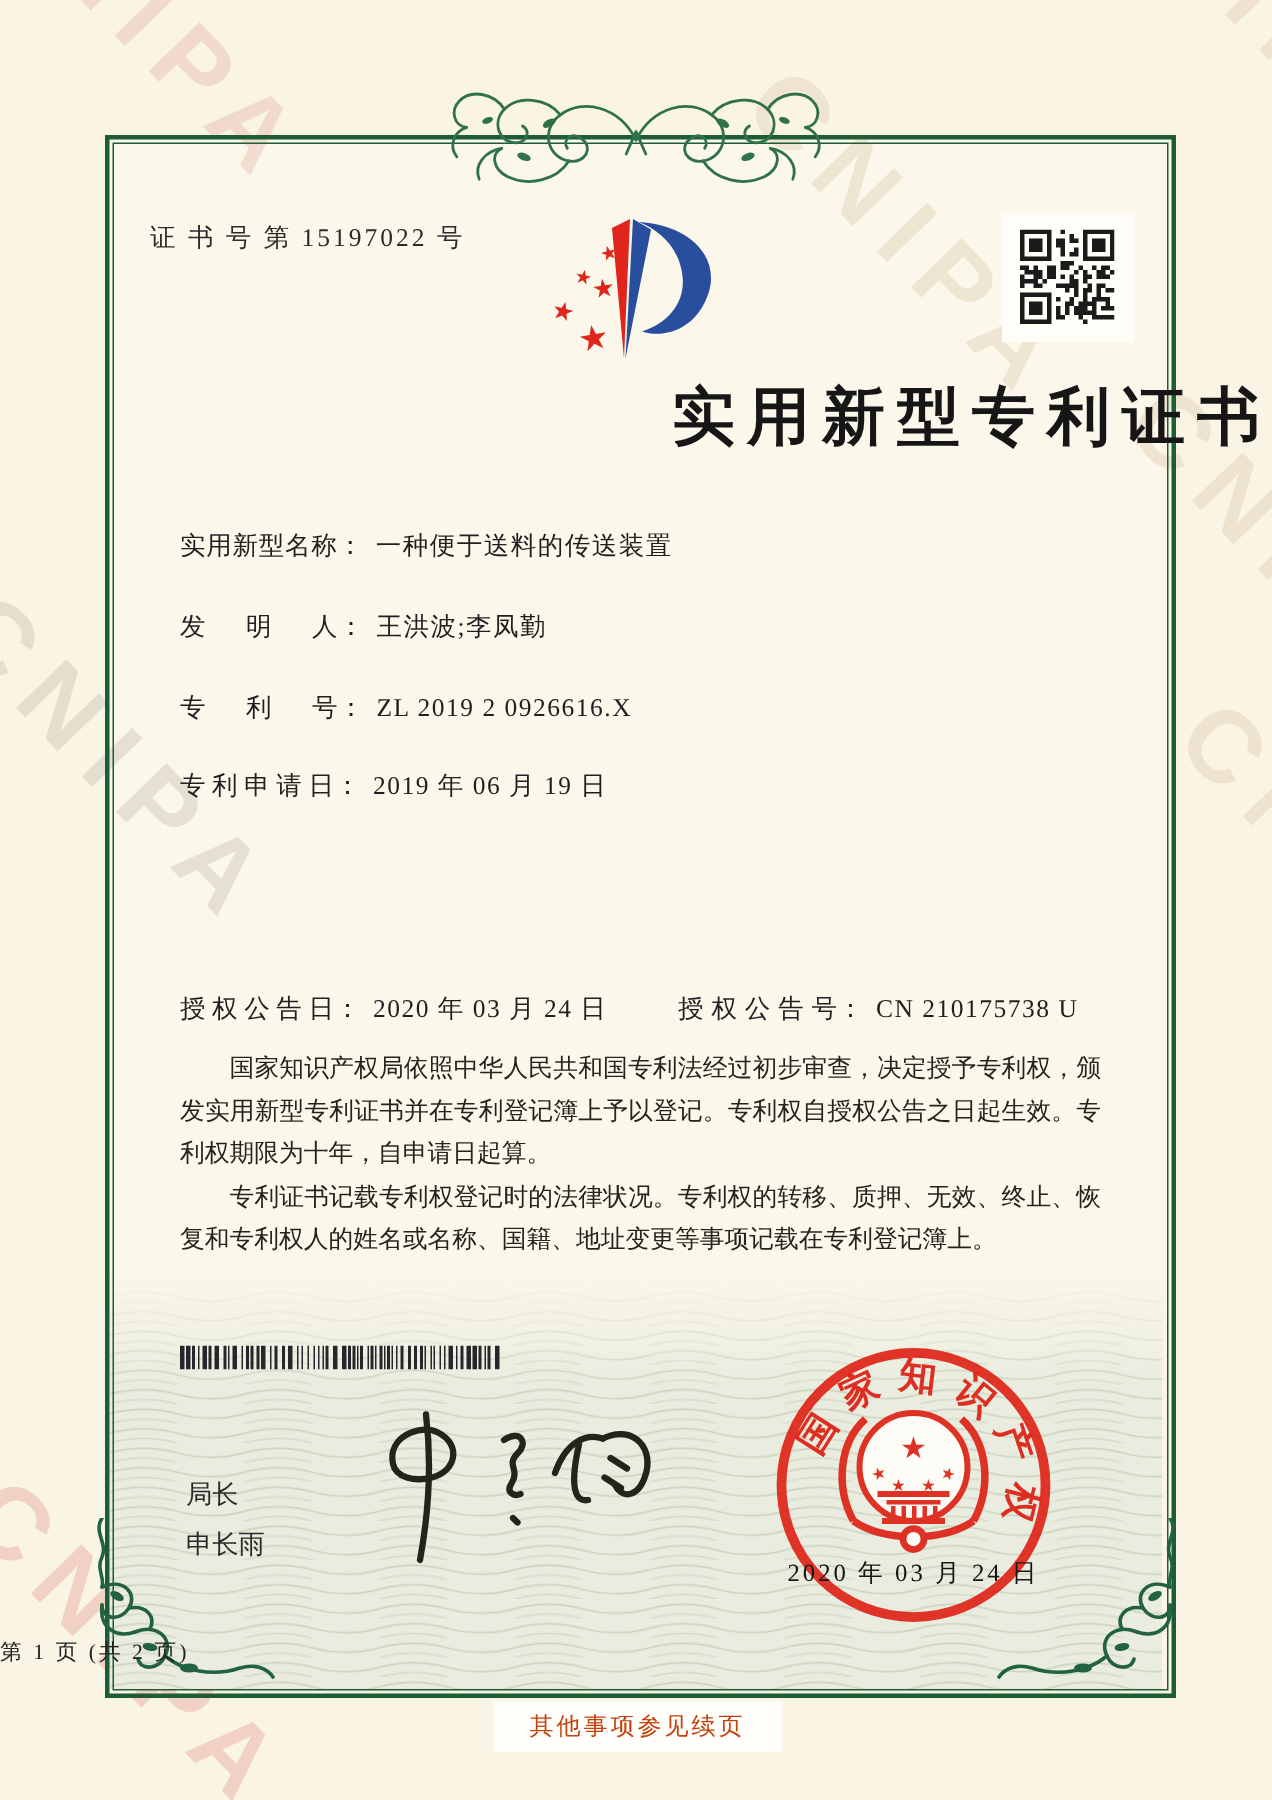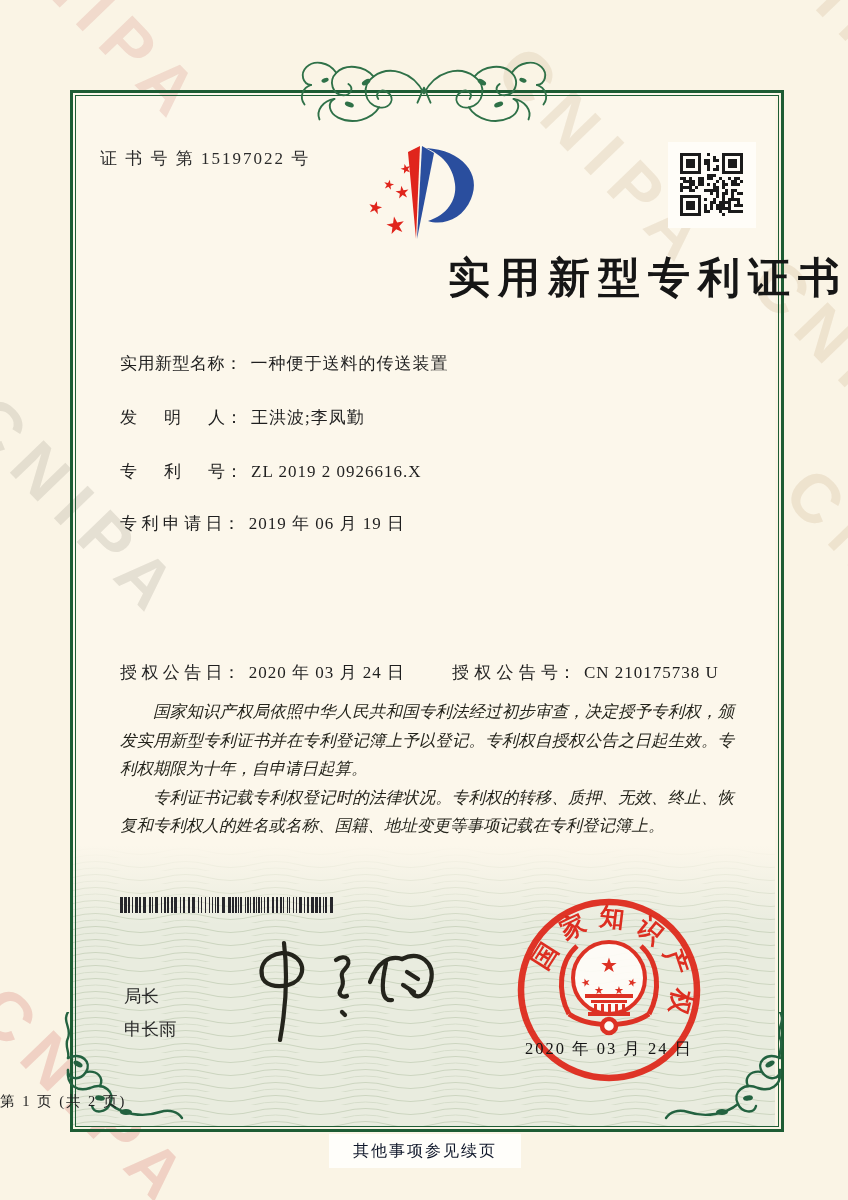--- a/index.html
+++ b/index.html
@@ -33,32 +33,32 @@
   .qr-patch svg{position:absolute;left:12px;top:11px;}
   .title{left:0;top:250px;width:848px;text-align:right;font-size:42px;font-weight:bold;
          letter-spacing:8px;color:#161616;z-index:5;}
 
   .frow{position:absolute;left:120px;width:640px;font-size:17px;letter-spacing:.5px;z-index:5;white-space:nowrap;}
   .flabel{color:#1f1f1f;}
   .fvalue{margin-left:8px;color:#1f1f1f;letter-spacing:1px;margin-top:16px;}
   .grant2{position:absolute;left:332px;top:0;white-space:nowrap;}
 
   .body-text{left:120px;top:698px;width:614px;z-index:5;font-size:16.5px;line-height:28.5px;
-             text-align:justify;color:#24241c;font-style:italic;}
+             text-align:justify;color:#24241c;}
   .body-text p{margin:0;text-indent:2em;}
 
   .barcode{left:120px;top:897px;z-index:5;}
   .officer{left:124px;top:968px;z-index:5;font-family:"Liberation Sans","DejaVu Sans",sans-serif;
            font-size:17.5px;color:#2a2a2a;line-height:33px;margin-top:12px;}
   .signature{left:250px;top:940px;z-index:6;}
   .seal{left:515px;top:896px;z-index:6;}
 
   .page-num{left:0;top:1092px;width:848px;text-align:left;font-size:14.5px;letter-spacing:2px;z-index:5;color:#222;}
   .cont-patch{left:329px;top:1134px;width:192px;height:34px;background:#fffefa;z-index:5;
-              display:flex;align-items:center;justify-content:center;font-size:16px;letter-spacing:2px;color:#0f172a;}
+              display:flex;align-items:center;justify-content:center;font-size:16px;letter-spacing:2px;color:#c2410c;}
 </style>
 </head>
 <body>
 
 <div class="page">
 
   <span class="wm wm1">CNIPA</span>
   <span class="wm wm2">CNIPA</span>
   <span class="wm wm3">CNIPA</span>
   <span class="wm wm4">CNIPA</span>

